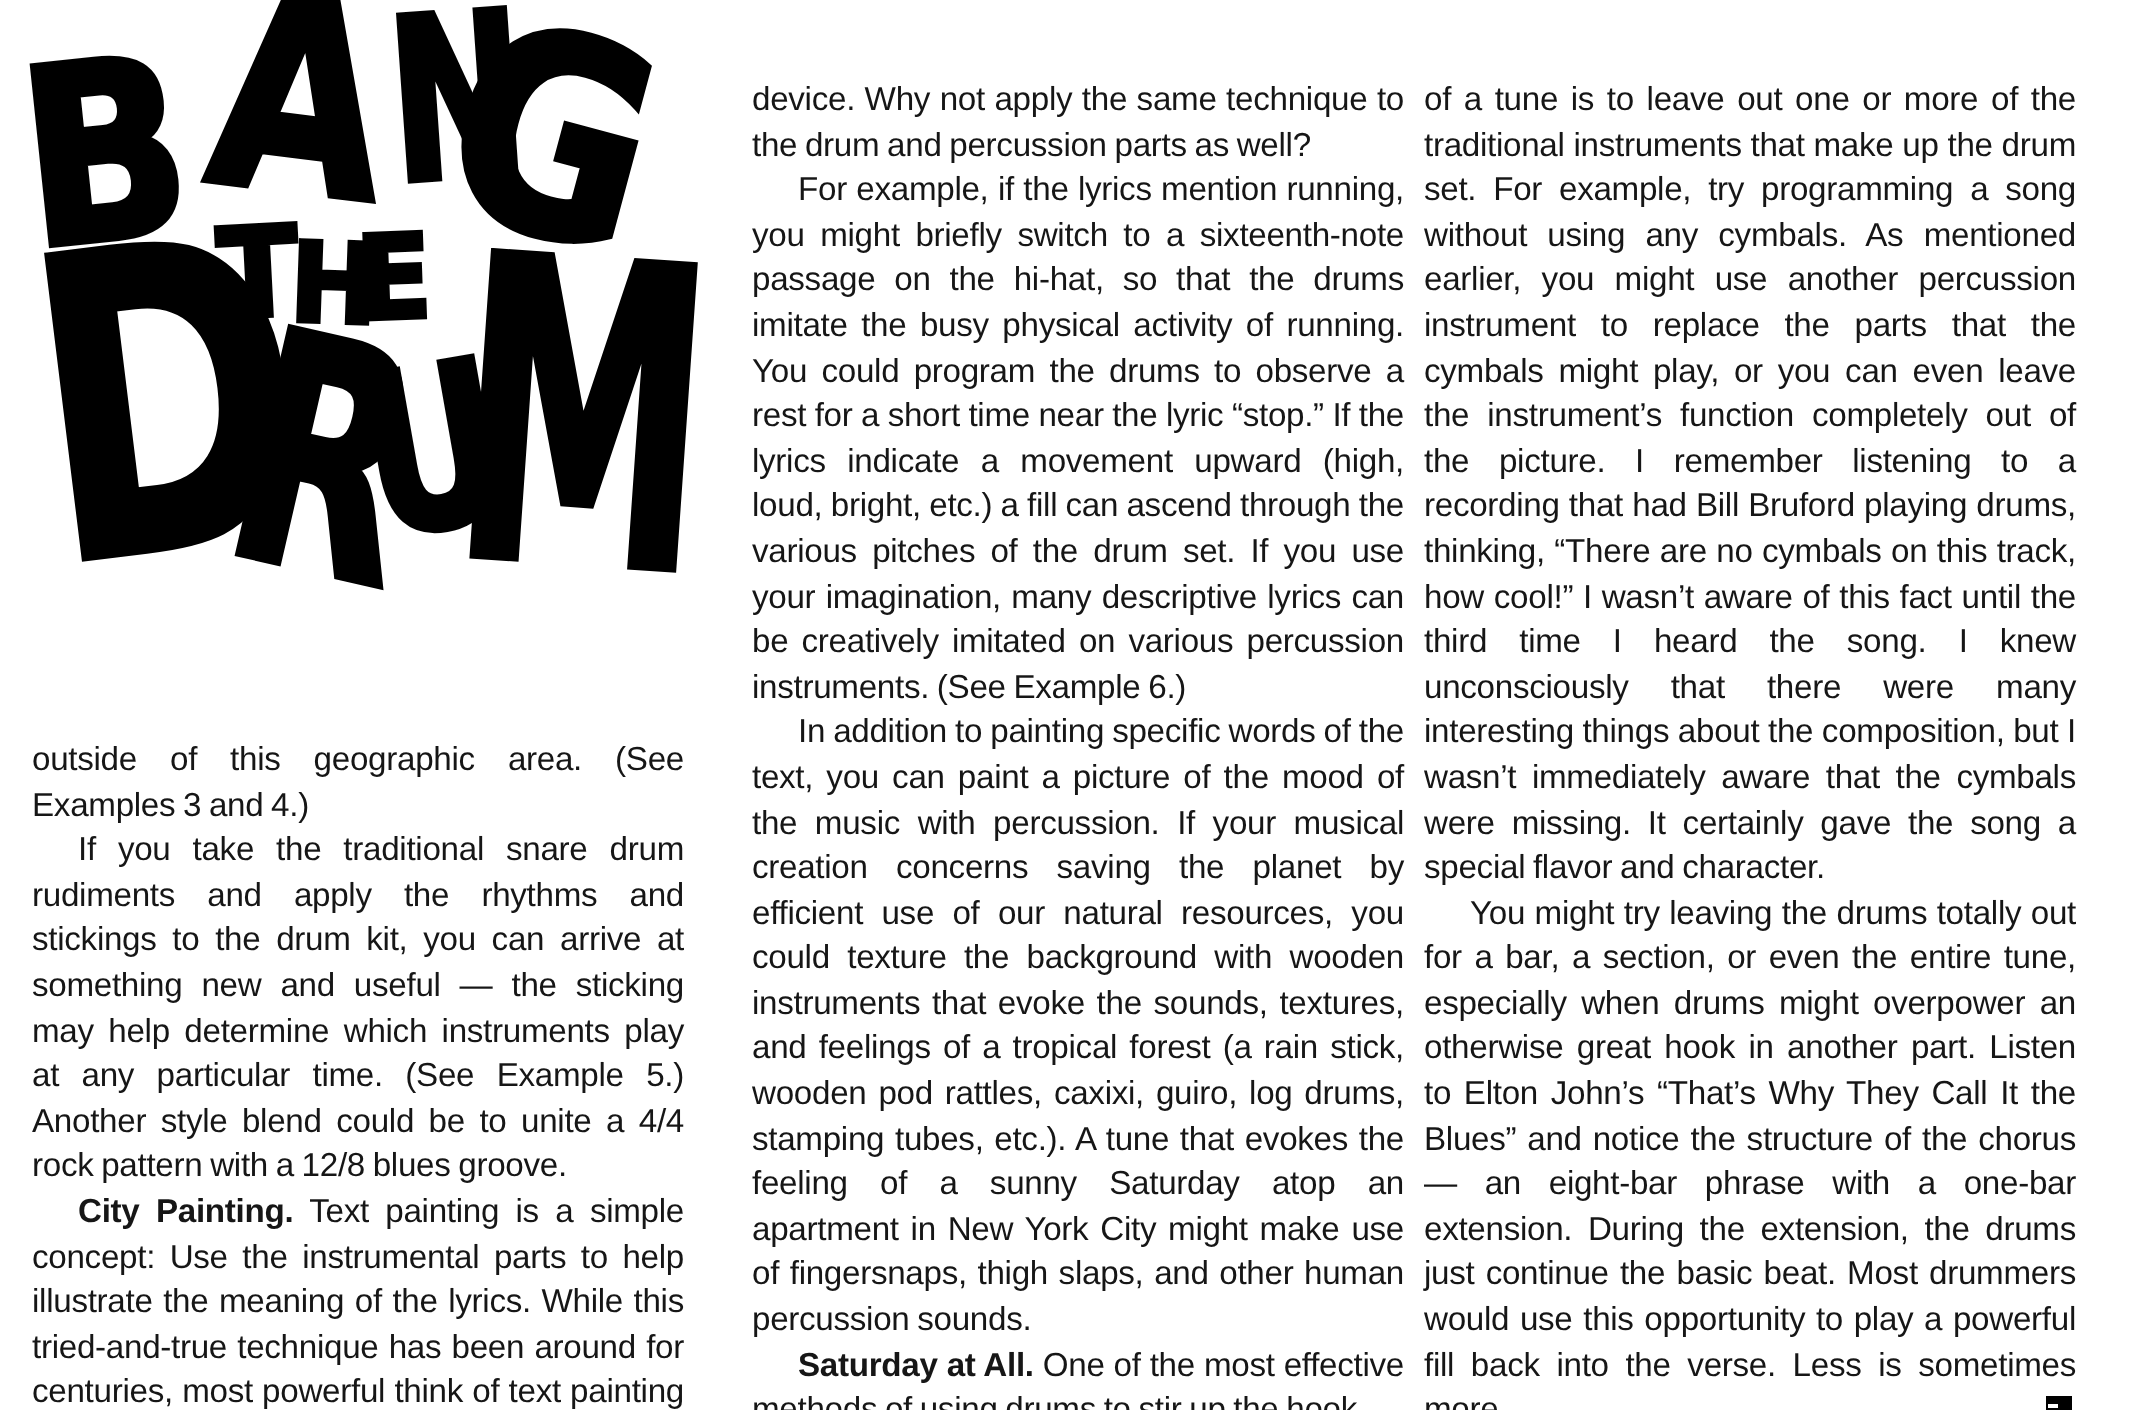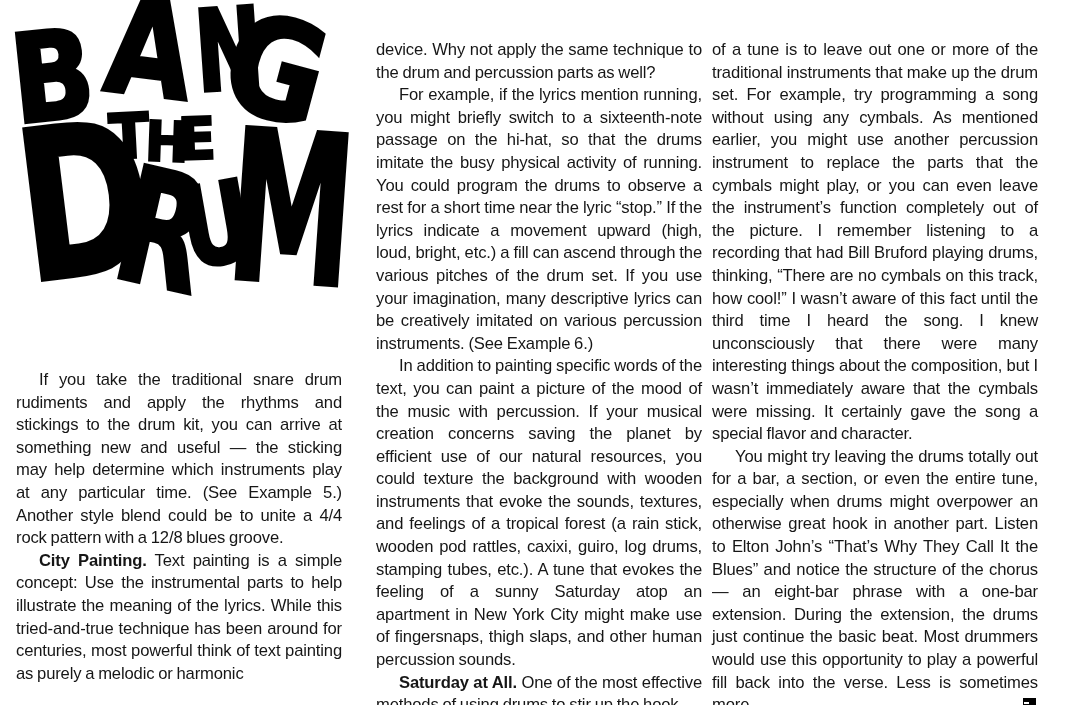--- a/index.html
+++ b/index.html
@@ -72,20 +72,21 @@
     <span class="ll l4 small">T</span>
     <span class="ll l5 small">H</span>
     <span class="ll l6 small">E</span>
     <span class="ll l7">D</span>
     <span class="ll l8">R</span>
     <span class="ll l9">U</span>
     <span class="ll l10">M</span>
   </div>
 
   <div class="col col1">
+    <p>outside of this geographic area. (See Examples 3 and 4.)</p>
     <p class="ind">If you take the traditional snare drum rudiments and apply the rhythms and stickings to the drum kit, you can arrive at something new and useful — the sticking may help determine which instruments play at any particular time. (See Example 5.) Another style blend could be to unite a 4/4 rock pattern with a 12/8 blues groove.</p>
     <p class="ind"><span class="lead">City Painting.</span> <span>Text painting is a simple concept: Use the instrumental parts to help illustrate the meaning of the lyrics. While this tried-and-true technique has been around for centuries, most powerful think of text painting as purely a melodic or harmonic</span></p>
   </div>
 
   <div class="col col2">
     <p>device. Why not apply the same technique to the drum and percussion parts as well?</p>
     <p class="ind">For example, if the lyrics mention running, you might briefly switch to a sixteenth-note passage on the hi-hat, so that the drums imitate the busy physical activity of running. You could program the drums to observe a rest for a short time near the lyric “stop.” If the lyrics indicate a movement upward (high, loud, bright, etc.) a fill can ascend through the various pitches of the drum set. If you use your imagination, many descriptive lyrics can be creatively imitated on various percussion instruments. (See Example 6.)</p>
     <p class="ind">In addition to painting specific words of the text, you can paint a picture of the mood of the music with percussion. If your musical creation concerns saving the planet by efficient use of our natural resources, you could texture the background with wooden instruments that evoke the sounds, textures, and feelings of a tropical forest (a rain stick, wooden pod rattles, caxixi, guiro, log drums, stamping tubes, etc.). A tune that evokes the feeling of a sunny Saturday atop an apartment in New York City might make use of fingersnaps, thigh slaps, and other human percussion sounds.</p>
     <p class="ind"><span class="lead">Saturday at All.</span> <span>One of the most effective methods of using drums to stir up the hook</span></p>
   </div>

